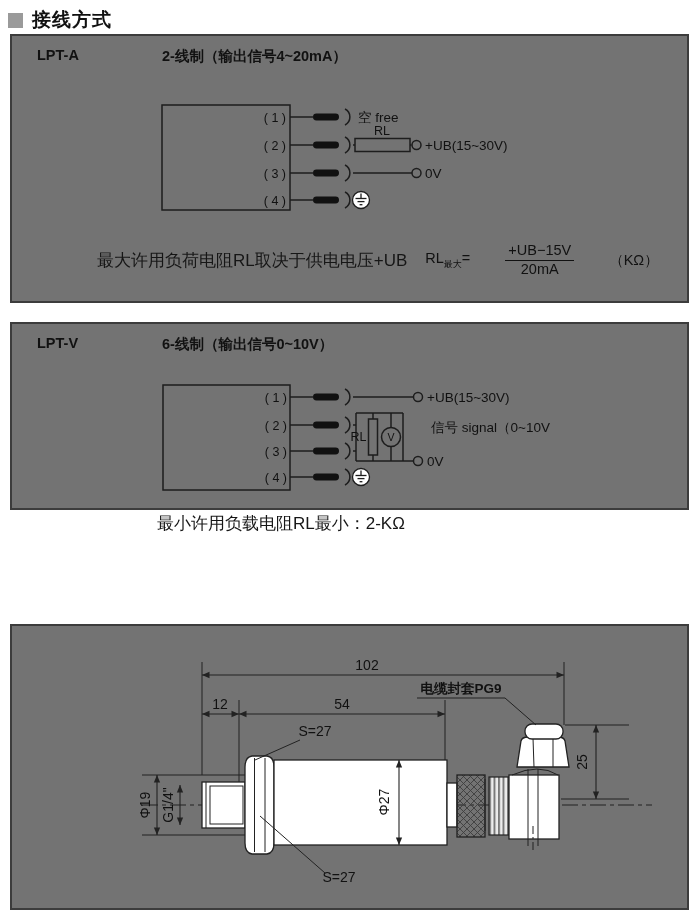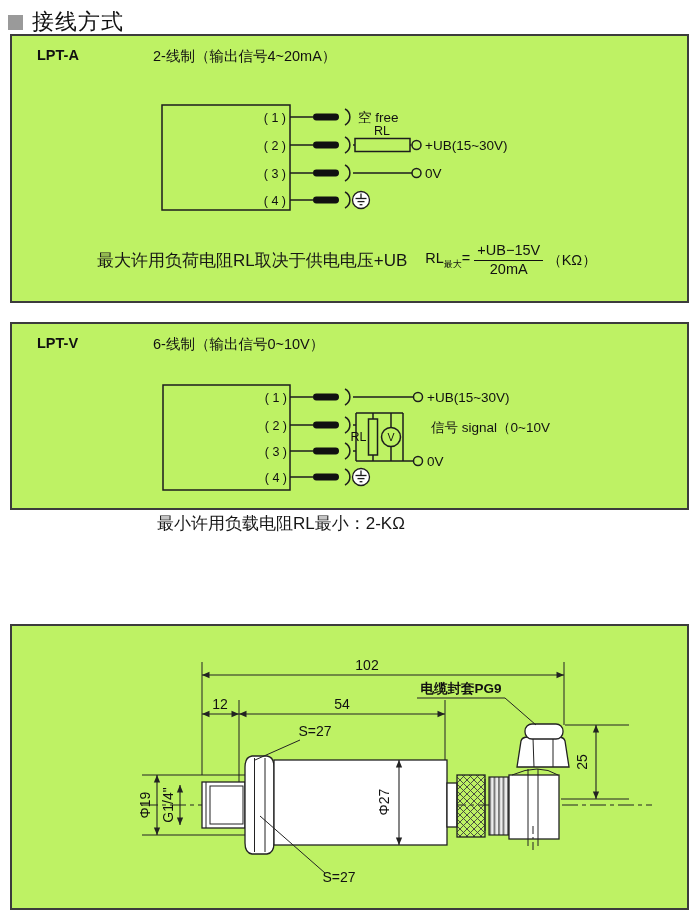--- a/index.html
+++ b/index.html
@@ -1,27 +1,27 @@
 <!DOCTYPE html>
 <html><head>
 <meta charset="utf-8">
 <style>
   *{margin:0;padding:0;box-sizing:border-box;}
   html,body{width:700px;height:922px;background:#ffffff;
     font-family:"Liberation Sans","DejaVu Sans",sans-serif;color:#111;}
   .page{position:relative;width:700px;height:922px;background:#fff;overflow:hidden;}
   .sec-head{position:absolute;left:8px;display:flex;align-items:center;gap:9px;}
   .sec-head .bullet{width:15px;height:15px;background:#9a9a9a;}
-  .sec-head .t{font-size:22px;font-weight:normal;letter-spacing:1px;}
-  .panel{position:absolute;left:10px;width:679px;border:2px solid #3c3c3c;background:#bef264;}
+  .sec-head .t{font-size:19px;font-weight:bold;letter-spacing:1px;}
+  .panel{position:absolute;left:10px;width:679px;border:2px solid #3c3c3c;background:#737373;}
   .model{position:absolute;left:25px;top:11px;font-size:14.5px;font-weight:bold;}
-  .typ{position:absolute;left:141px;top:11px;font-size:14.5px;font-weight:normal;}
+  .typ{position:absolute;left:150px;top:11px;font-size:14.5px;font-weight:bold;}
   .note{font-size:17px;color:#161616;}
   .note-row{position:absolute;display:flex;align-items:center;}
-  .formula{display:inline-flex;align-items:center;margin-left:18px;font-size:14.5px;}
+  .formula{display:inline-flex;align-items:center;margin-left:18px;font-size:14.5px;gap:31px;}
   .formula sub{font-size:9px;}
   .frac{display:inline-flex;flex-direction:column;align-items:center;line-height:1.2;margin:0 4px;justify-content:center;}
   .frac .num{border-bottom:1.6px solid #111;padding:0 3px;}
   svg{position:absolute;overflow:visible;}
   svg text{font-family:"Liberation Sans","DejaVu Sans",sans-serif;fill:#111;}
   .w{stroke:#1d1d1d;stroke-width:1.5;fill:none;}
   .term{font-size:12.5px;}
   .lbl{font-size:13.5px;}
   .dimtxt{font-size:14px;}
   .dimline{stroke:#222;stroke-width:1.1;fill:none;}

